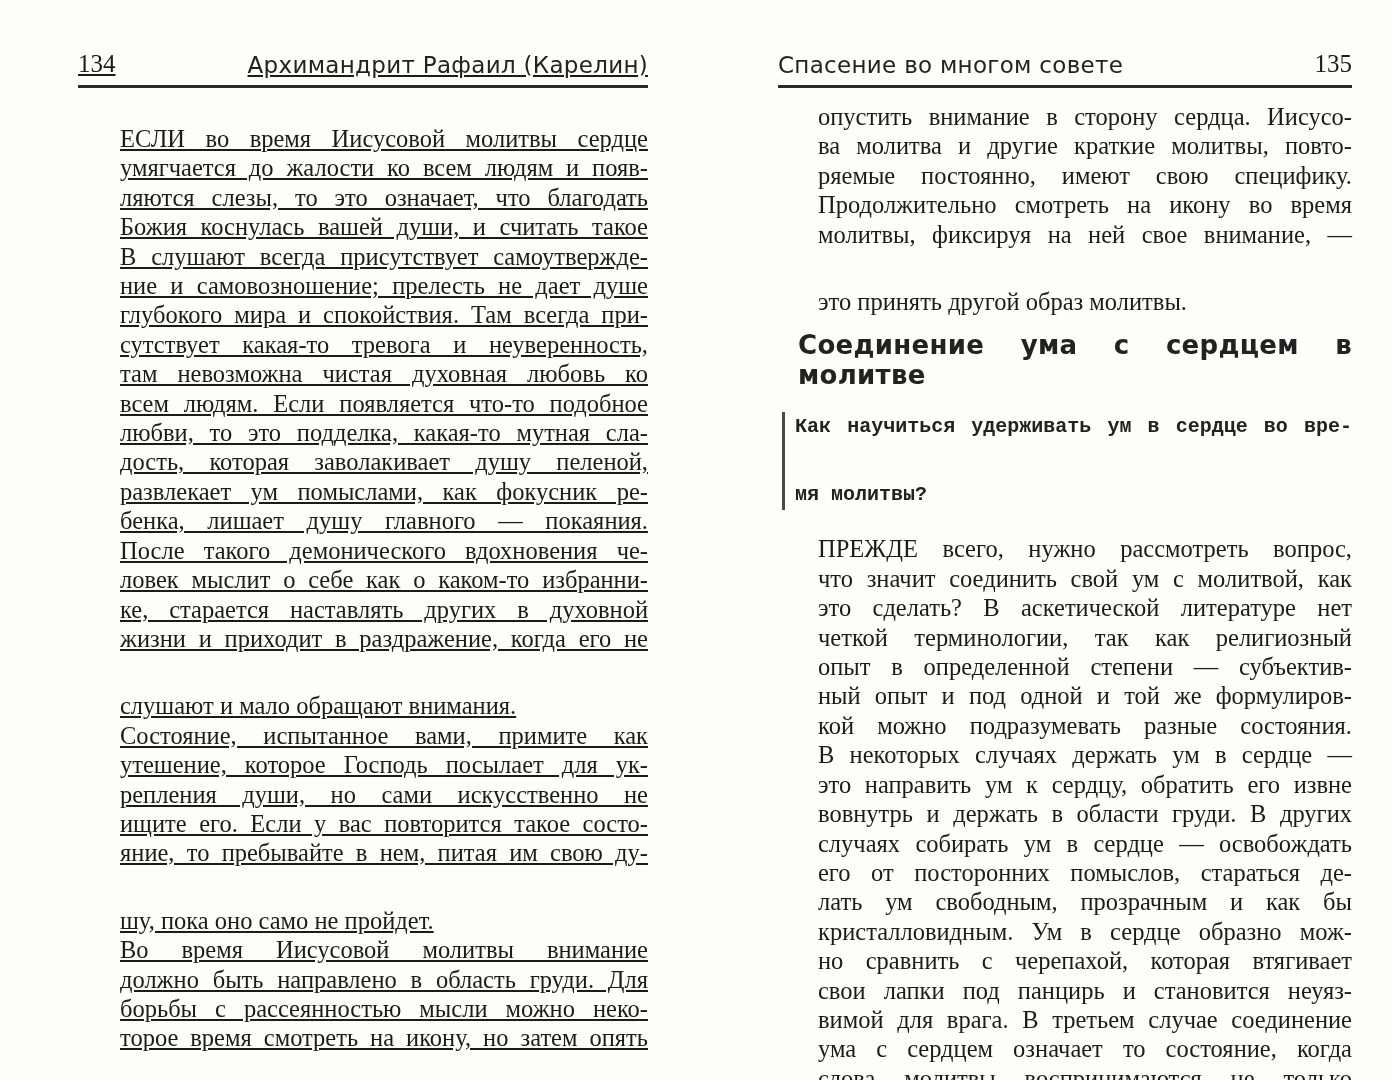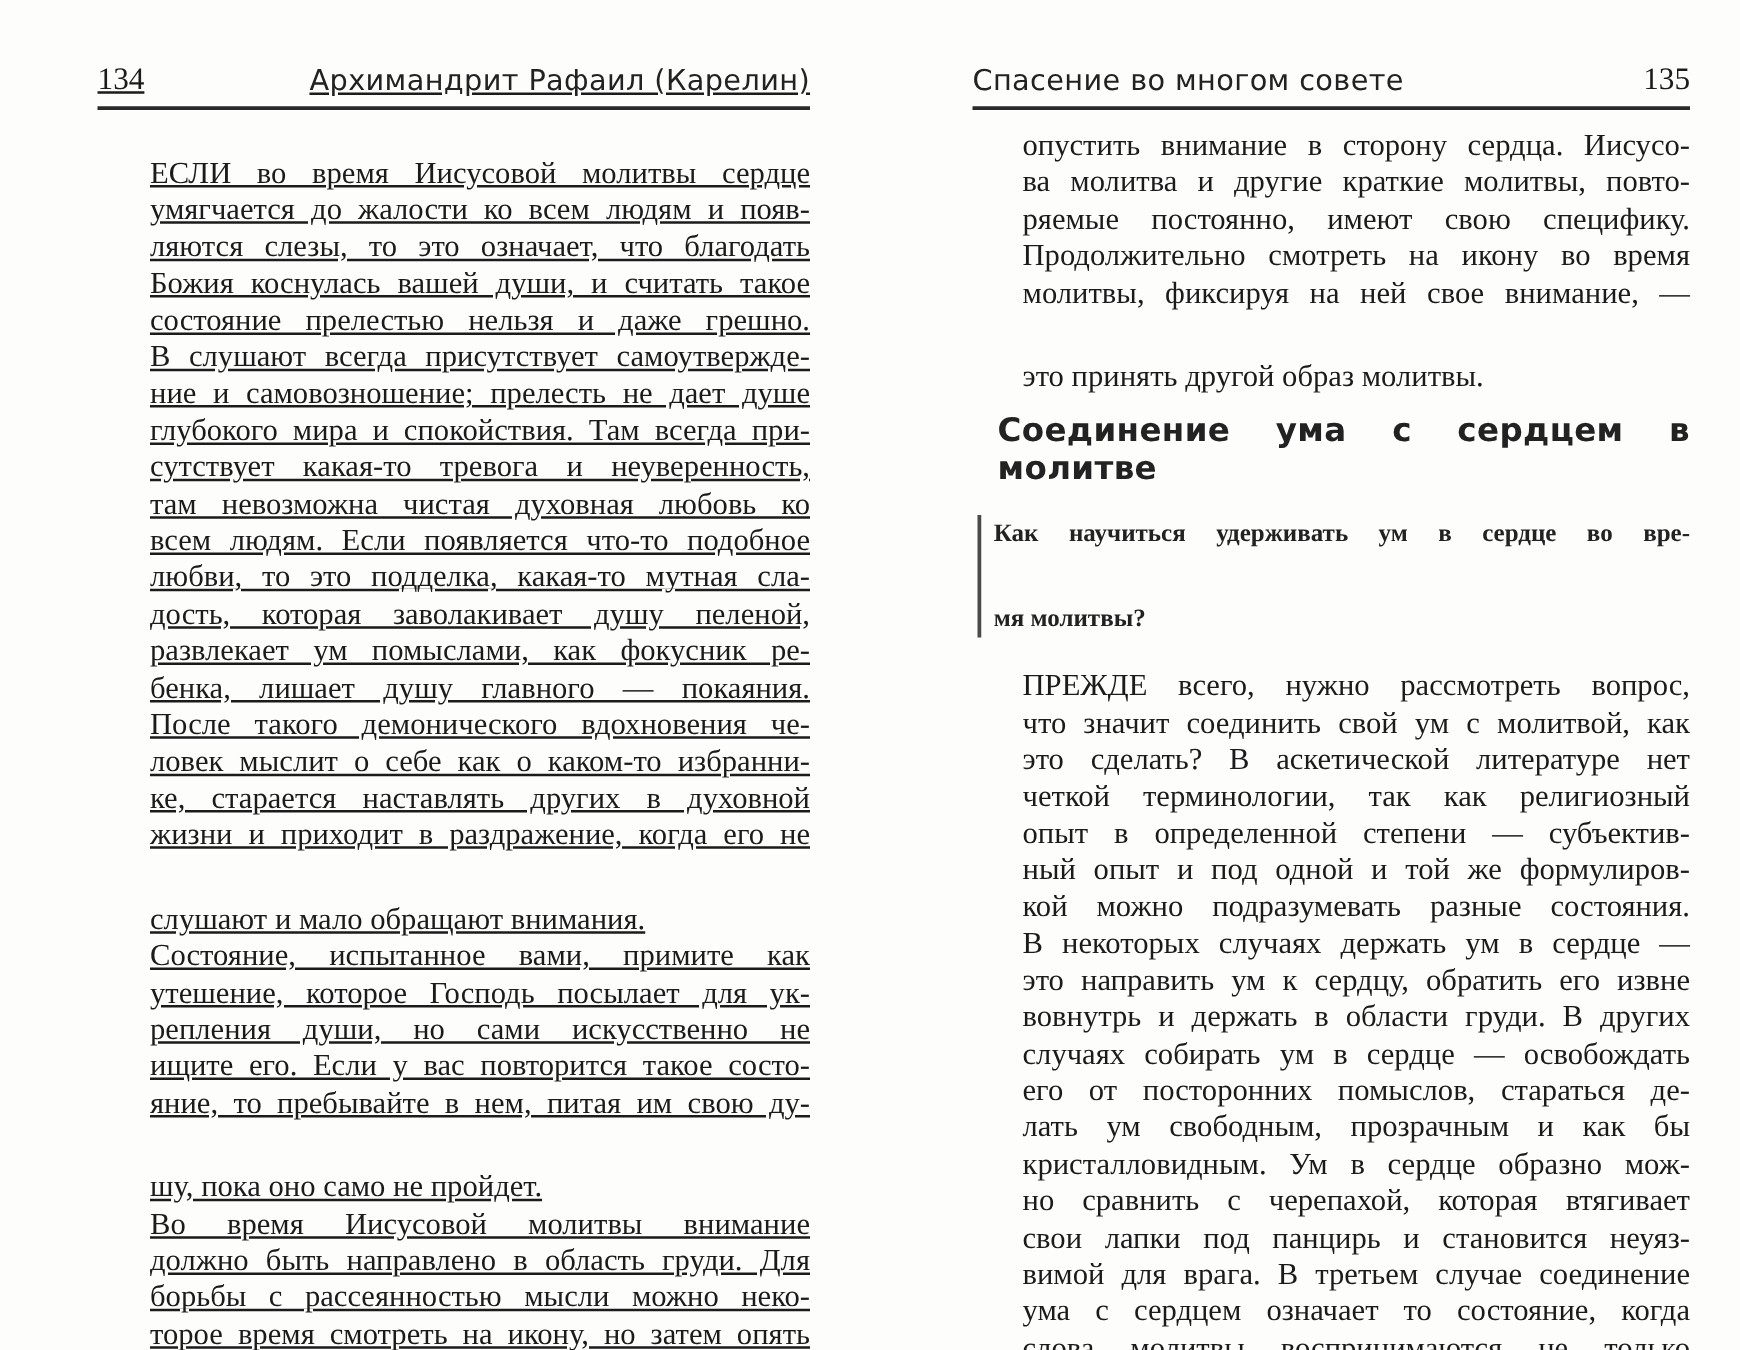--- a/index.html
+++ b/index.html
@@ -35,39 +35,38 @@
   #body-main  { margin:24px 0 0 40px; }
 
   .sheading {
     margin:14px 0 0 20px;
     font-family:"DejaVu Sans", sans-serif; font-size:26px; font-weight:600;
     letter-spacing:0.3px; color:#222;
     text-align:justify; text-align-last:justify;
   }
   .question {
     margin:22px 0 0 4px; border-left:3px solid #4a4a4a; padding-left:10px;
-    font-family:Liberation Serif, serif; font-weight:bold; color:#222;
+    font-family:Liberation Mono, monospace; font-weight:bold; color:#222;
   }
   .question .line { font-size:20px; line-height:30px; }
 </style>
 </head>
 <body>
 
 <div class="page" id="page-left">
   <div class="phead">
     <span class="pnum">134</span>
     <span class="rhead">Архимандрит Рафаил (Карелин)</span>
   </div>
   <div class="serif-body" id="body-left">
       <div class="para">
         <div class="line">ЕСЛИ во время Иисусовой молитвы сердце</div>
         <div class="line">умягчается до жалости ко всем людям и появ-</div>
         <div class="line">ляются слезы, то это означает, что благодать</div>
         <div class="line">Божия коснулась вашей души, и считать такое</div>
-        <div class="line">состояние прелестью нельзя и даже грешно.</div>
         <div class="line">В слушают всегда присутствует самоутвержде-</div>
         <div class="line">ние и самовозношение; прелесть не дает душе</div>
         <div class="line">глубокого мира и спокойствия. Там всегда при-</div>
         <div class="line">сутствует какая-то тревога и неуверенность,</div>
         <div class="line">там невозможна чистая духовная любовь ко</div>
         <div class="line">всем людям. Если появляется что-то подобное</div>
         <div class="line">любви, то это подделка, какая-то мутная сла-</div>
         <div class="line">дость, которая заволакивает душу пеленой,</div>
         <div class="line">развлекает ум помыслами, как фокусник ре-</div>
         <div class="line">бенка, лишает душу главного — покаяния.</div>

